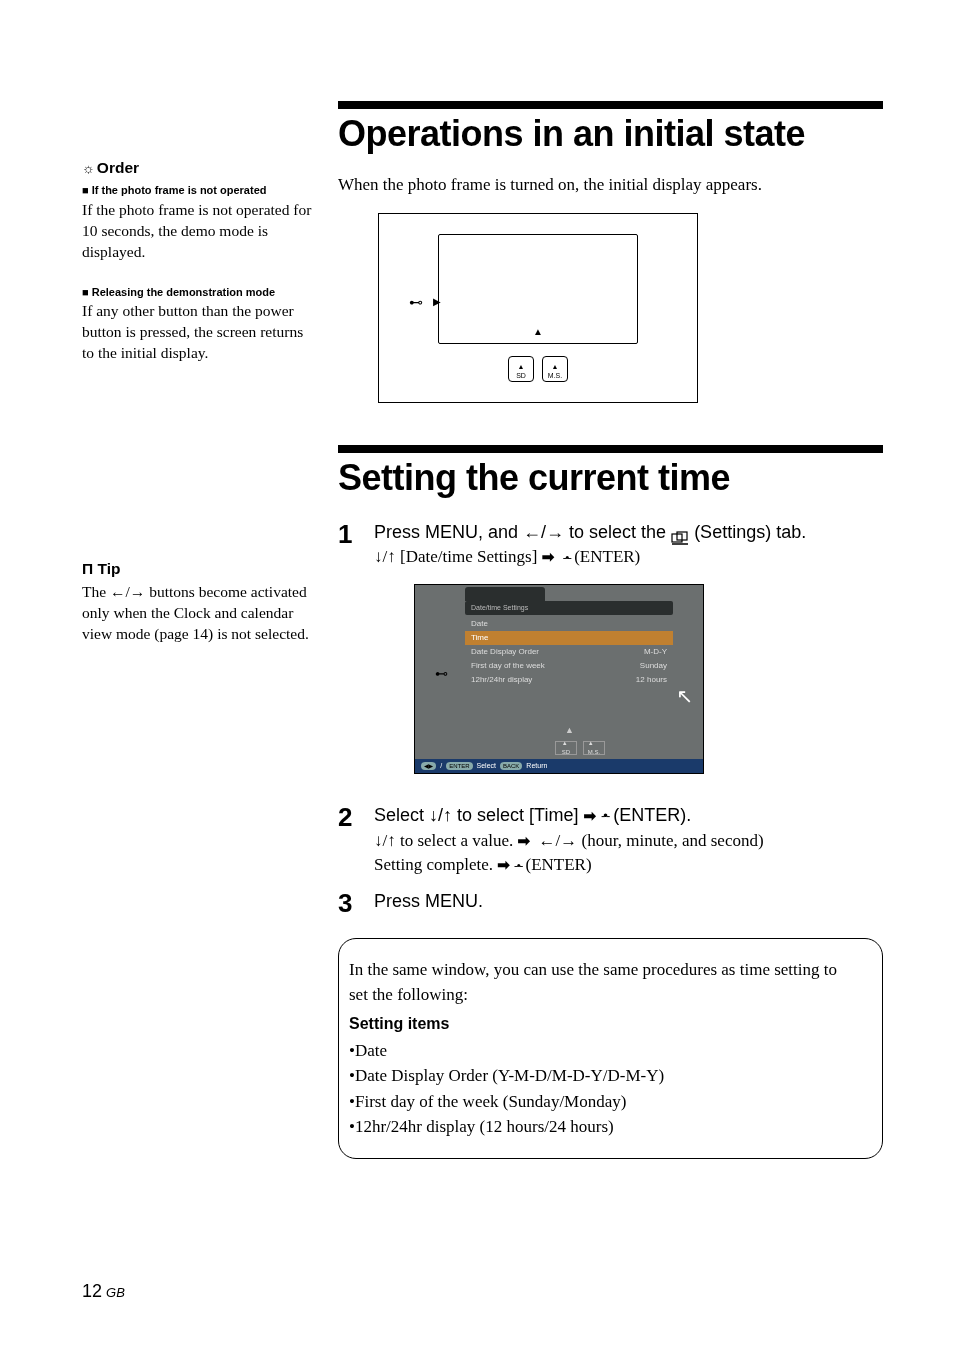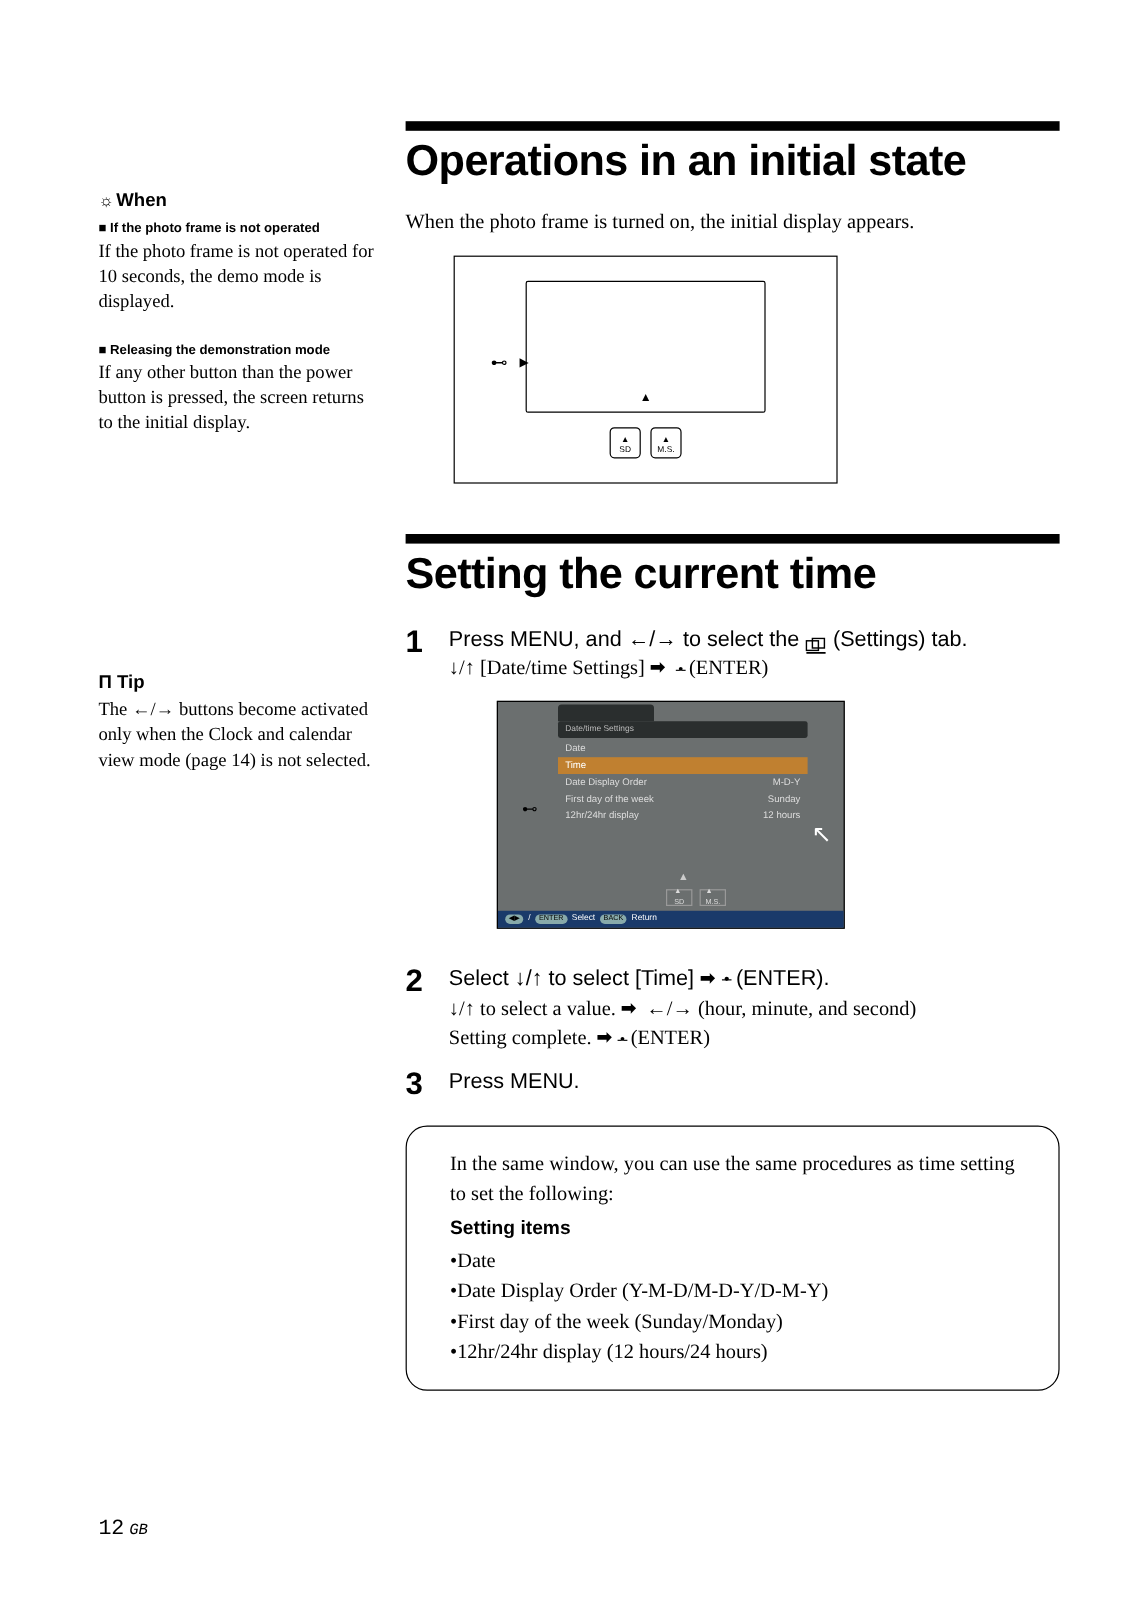--- a/index.html
+++ b/index.html
@@ -43,36 +43,36 @@
   .settings-screenshot .row { position: absolute; left: 50px; right: 30px; height: 14px; font-size: 8px; color: #ddd; display:flex; justify-content:space-between; padding:0 6px; align-items:center; }
   .row-hi { background: #c08030 !important; color:#fff !important; }
   .footer-bar { position:absolute; bottom:0; left:0; right:0; height:14px; background:#1a3a6a; color:#fff; font-size:7px; padding:2px 6px; display:flex; gap:4px; align-items:center; }
   .footer-bar .pill { background:#8aa; color:#000; border-radius:6px; padding:0 3px; font-size:6px;}
   .ss-usb { position:absolute; left:20px; top:80px; font-size:13px; color:#000;}
   .ss-slots { position:absolute; bottom:18px; left:140px; display:flex; gap:6px;}
   .ss-slot { width:22px; height:14px; border:1px solid #999; font-size:6px; color:#ddd; display:flex; flex-direction:column; align-items:center; justify-content:center;}
   .ss-arrow { position:absolute; bottom:36px; left:150px; color:#ccc; font-size:9px;}
   .ss-cursor { position:absolute; right:10px; bottom:62px; font-size:20px; color:#fff;}
 
-  .info-box { margin-top: 22px; border: 1px solid #000; border-radius: 18px; padding: 18px 22px 18px 36px; font-size: 17px; line-height: 1.5; }
+  .info-box { margin-top: 22px; border: 1px solid #000; border-radius: 18px; padding: 18px 22px 18px 10px; font-size: 17px; line-height: 1.5; }
   .info-box .bold-hdr { font-family: Arial, Helvetica, sans-serif; font-weight: bold; font-size: 16px; margin: 4px 0 2px; }
   .info-box .bul { margin: 0; }
 
-  .page-num { position: absolute; left: 82px; bottom: 68px; font-family: Liberation Mono, monospace; font-size: 18px; text-align: right; }
+  .page-num { position: absolute; left: 82px; bottom: 50px; font-family: Liberation Sans, sans-serif; font-size: 18px; text-align: right; }
   .page-num .gb { font-style: italic; font-size: 13px; margin-left: 4px; }
   .blksq { font-family: Arial, sans-serif; }
 </style>
 </head>
 <body>
 
 <div class="page">
 
   <div class="sidebar">
     <div class="tips-hdr">
-      <span class="bulb">☼</span><span>When</span>
+      <span class="bulb">☼</span><span>Order</span>
     </div>
     <div class="blk-hdr">
       <span class="blksq">■ </span><span>If the photo frame is not operated</span>
     </div>
     <div class="para">If the photo frame is not operated for 10 seconds, the demo mode is displayed.</div>
 
     <div class="blk-hdr">
       <span class="blksq">■ </span><span>Releasing the demonstration mode</span>
     </div>
     <div class="para">If any other button than the power button is pressed, the screen returns to the initial display.</div>

